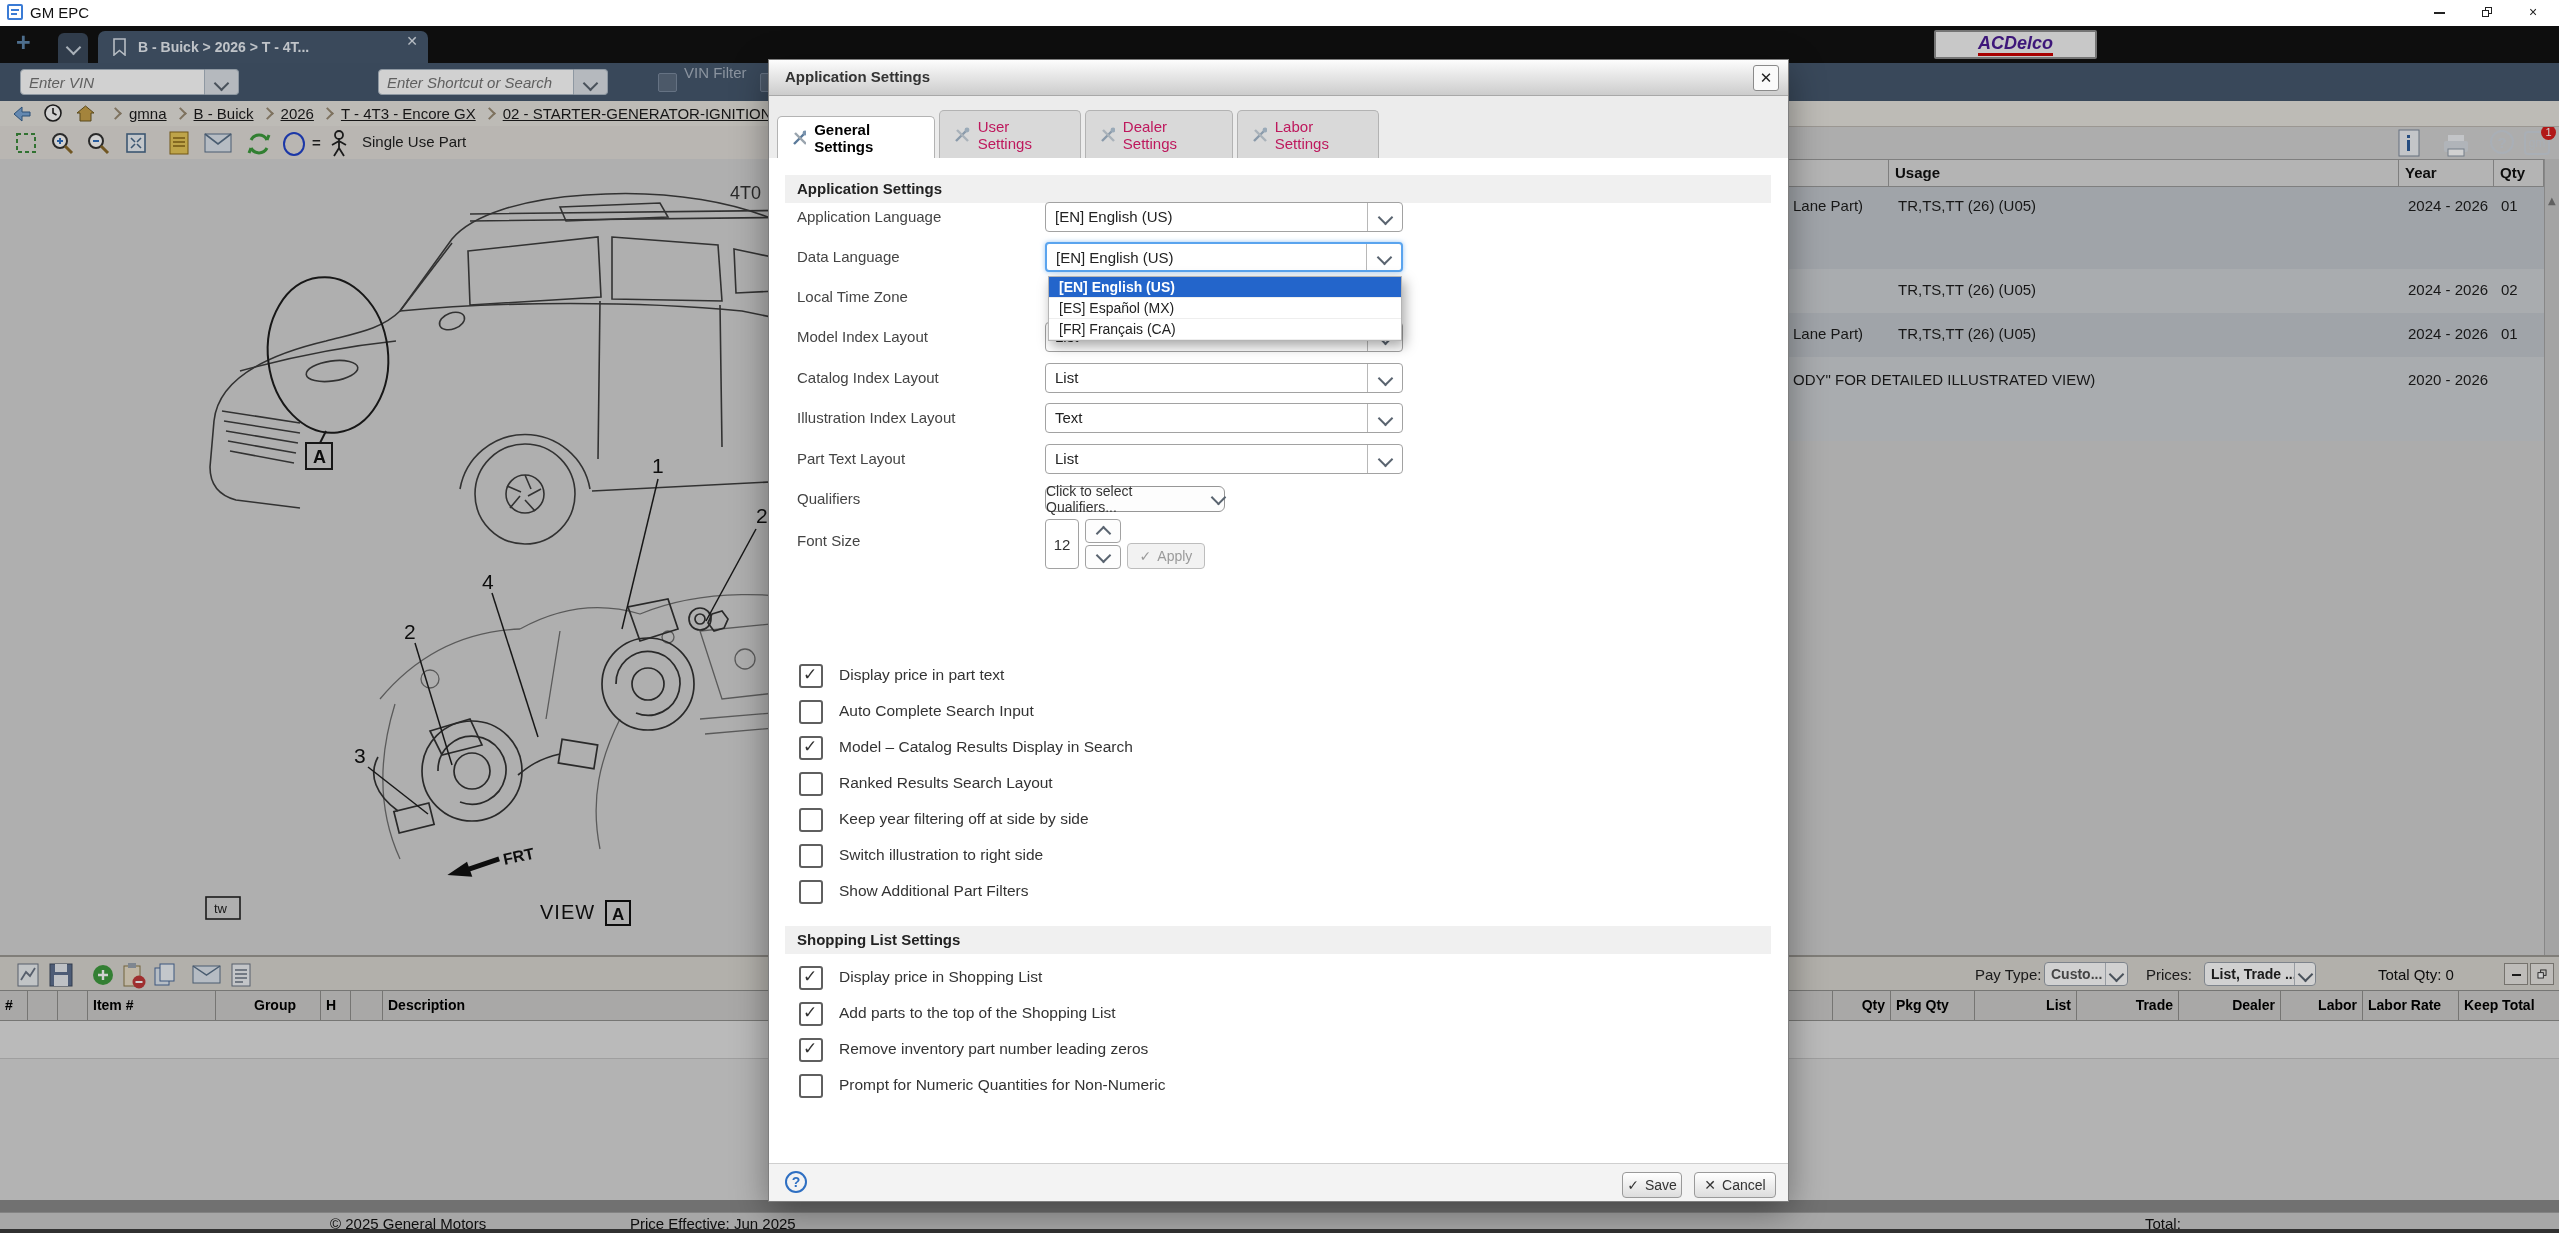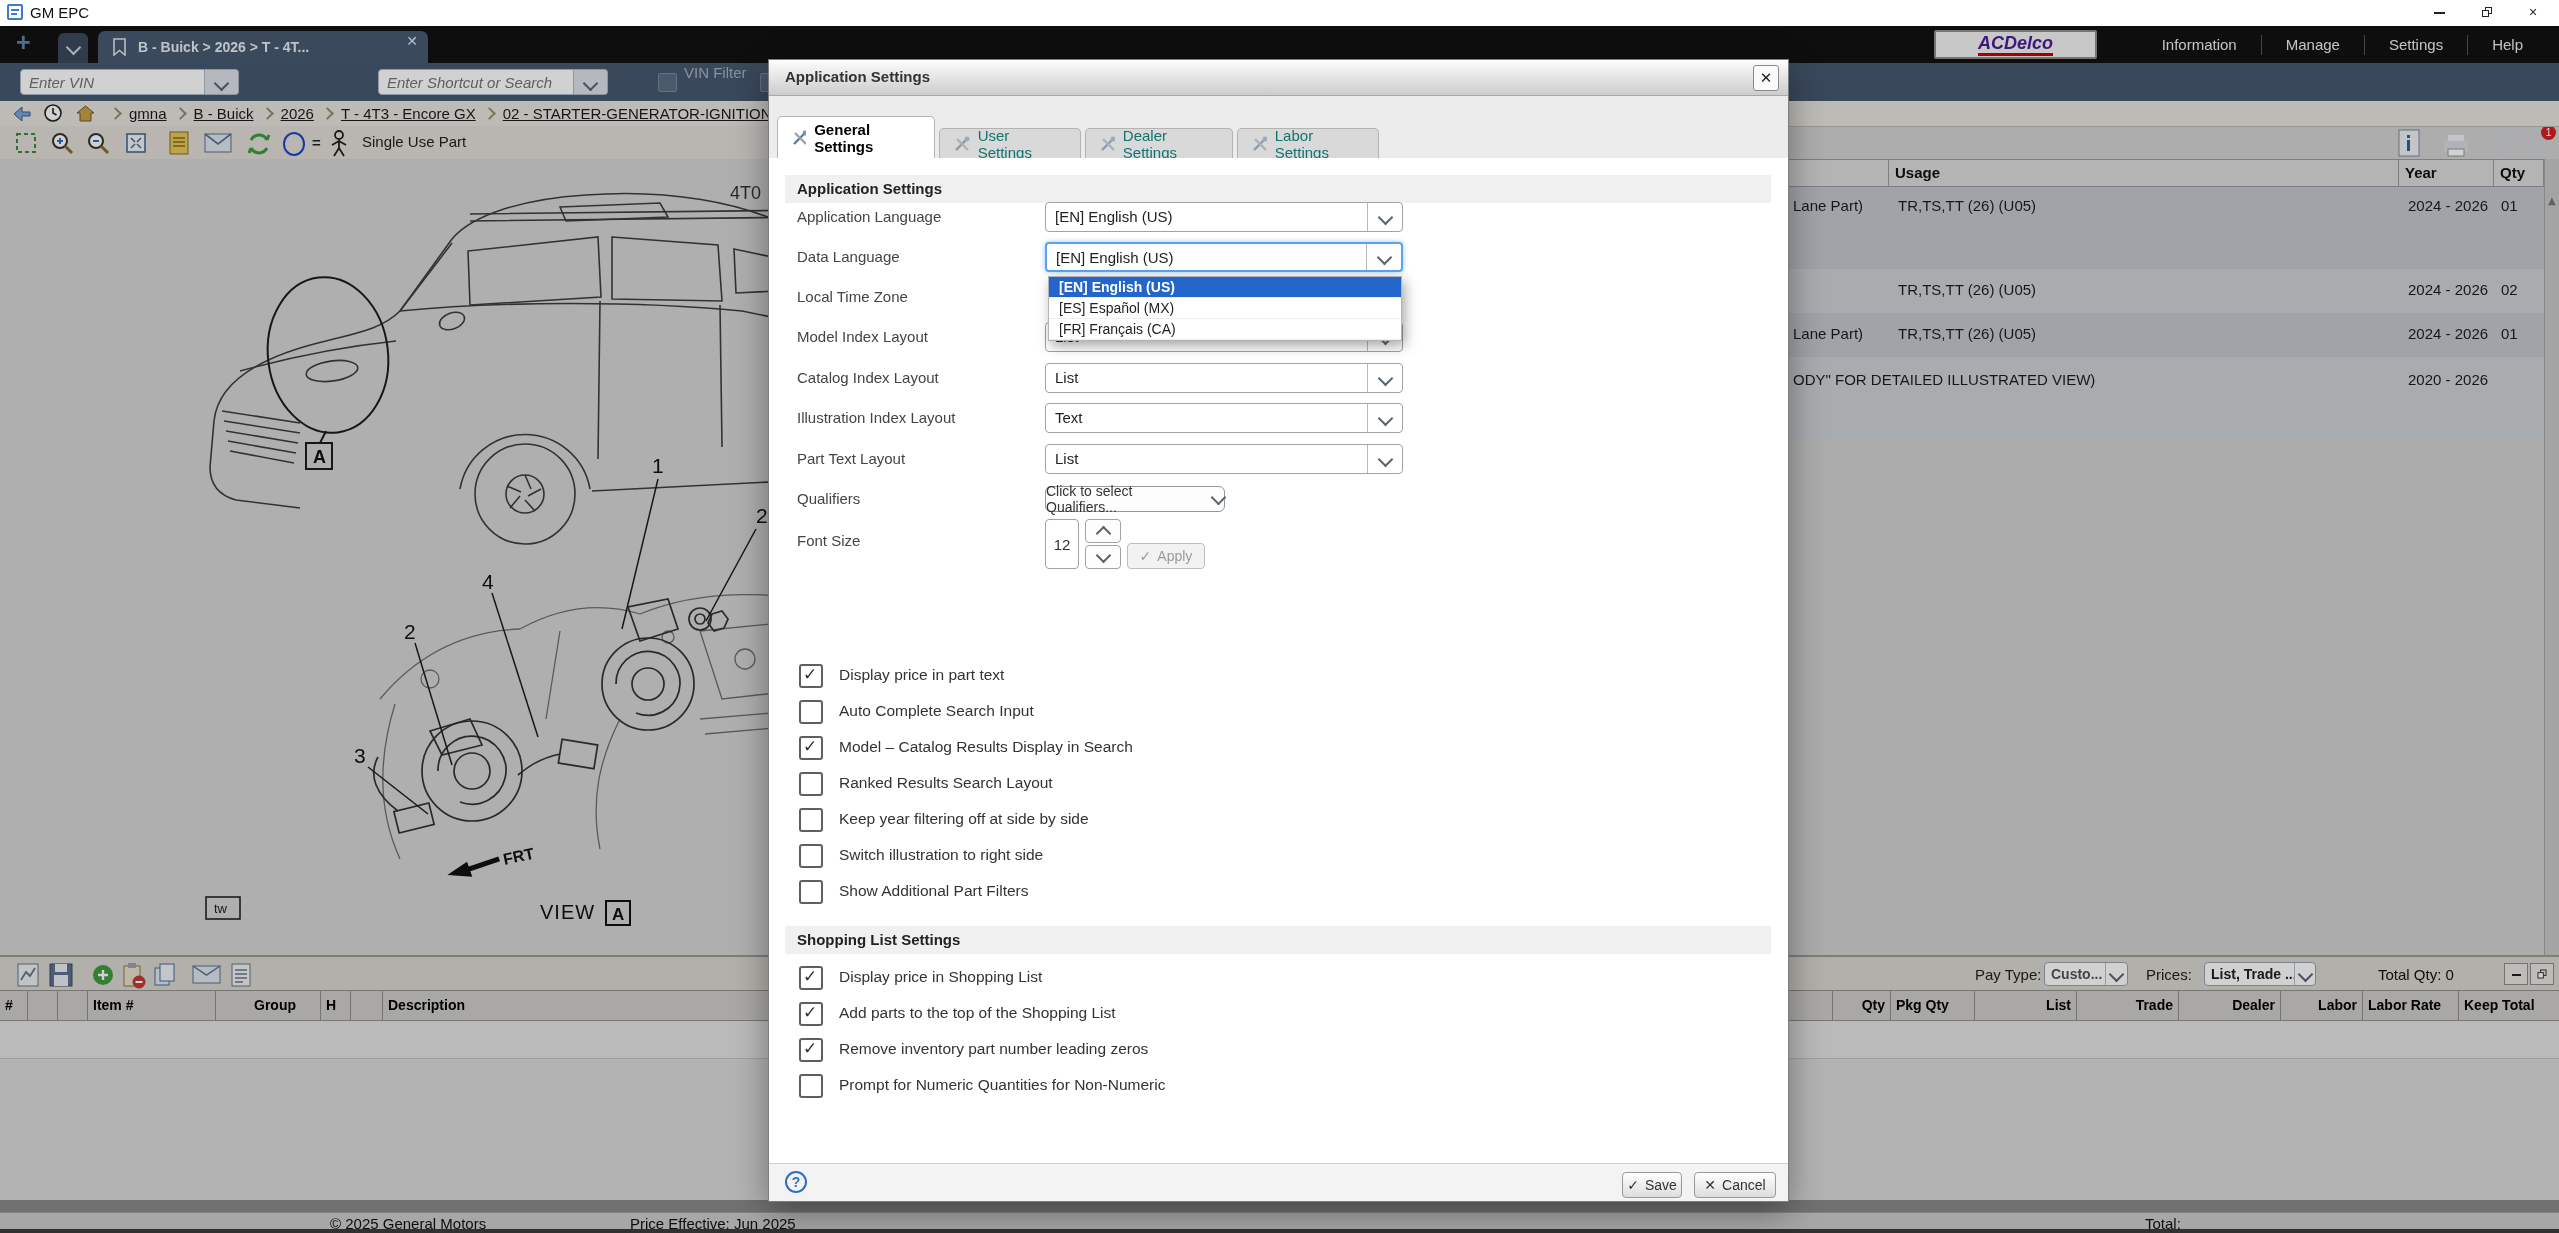--- a/index.html
+++ b/index.html
@@ -78,21 +78,21 @@
   .statusbar span{position:absolute;top:2px;font-size:15px;color:#101010;}
   .bottomedge{left:0;top:1229px;width:2559px;height:4px;background:#3c3c3c;}
   
   .overlay{left:0;top:26px;width:2559px;height:1207px;background:rgba(0,0,0,0.18);z-index:40;}
   
   .modal{left:769px;top:60px;width:1019px;height:1141px;background:#fff;z-index:100;box-shadow:0 0 0 1px #7e7e7e,0 10px 34px rgba(0,0,0,.4);}
   .mhead{position:absolute;left:0;top:0;width:1019px;height:36px;background:linear-gradient(#fdfdfd,#cccccc);border-bottom:1px solid #a8a8a8;box-sizing:border-box;}
   .mhead .t{position:absolute;left:16px;top:8px;font-size:15px;font-weight:bold;color:#333;}
   .mclose{position:absolute;right:9px;top:5px;width:26px;height:26px;background:#fafafa;border:1px solid #8a8a8a;border-radius:3px;text-align:center;line-height:24px;font-size:15px;color:#222;box-sizing:border-box;}
   .mtabstrip{position:absolute;left:0;top:36px;width:1019px;height:62px;background:#ececec;}
-  .mtab{position:absolute;bottom:0;height:30px;background:#d9d9d9;border:1px solid #b3b3b3;border-bottom:none;border-radius:5px 5px 0 0;box-sizing:border-box;color:#0f766e;font-size:15px;display:flex;align-items:center;padding:0 14px;gap:8px;}
+  .mtab{position:absolute;bottom:0;height:48px;background:#d9d9d9;border:1px solid #b3b3b3;border-bottom:none;border-radius:5px 5px 0 0;box-sizing:border-box;color:#be185d;font-size:15px;display:flex;align-items:center;padding:0 14px;gap:8px;}
   .mtab.active{height:42px;background:#fff;color:#000;font-weight:bold;z-index:2;}
   .mbody{position:absolute;left:0;top:98px;width:1019px;height:1005px;background:#fff;}
   .msection{position:absolute;left:16px;width:986px;height:28px;background:#f0f0f0;font-size:15px;font-weight:bold;color:#222;line-height:28px;padding-left:12px;box-sizing:border-box;}
   .flabel{position:absolute;left:28px;font-size:15px;color:#444;line-height:30px;white-space:nowrap;}
   .fsel{position:absolute;left:276px;width:358px;height:30px;border:1px solid #a2a2a2;border-radius:4px;box-sizing:border-box;background:#fff;display:flex;}
   .fsel .v{flex:1;font-size:15px;color:#222;line-height:28px;padding-left:9px;white-space:nowrap;overflow:hidden;}
   .fsel .b{width:34px;border-left:1px solid #b8b8b8;display:flex;align-items:center;justify-content:center;}
   .fsel.focus{border:2px solid #5aa4ee;box-shadow:0 0 5px rgba(90,164,238,.6);}
   .ddlist{position:absolute;left:279px;width:352px;background:#fff;border:1px solid #b5b5b5;box-shadow:3px 5px 12px rgba(0,0,0,.35);z-index:10;}
   .ddlist .it{height:20px;line-height:20px;font-size:14px;color:#222;padding-left:10px;border-bottom:1px solid #eee;white-space:nowrap;}
@@ -131,26 +131,20 @@
     <div class="plusbtn">+</div>
     <div class="tabchev"><span class="caret"></span></div>
     <div class="tab">
       <svg width="15" height="18" style="position:absolute;left:14px;top:7px;">
           <path d="M2 1 h11 v16 l-5.5 -4.5 l-5.5 4.5 z" fill="none" stroke="#dfe6ee" stroke-width="1.6"></path>
         </svg>
       <span class="lbl">B - Buick &gt; 2026 &gt; T - 4T...</span>
       <span class="x">✕</span>
     </div>
     <div class="acdelco"><span>ACDelco</span></div>
-    <div class="topnav">
-      <a href="#">Information</a>
-      <a href="#">Manage</a>
-      <a href="#">Settings</a>
-      <a href="#">Help</a>
-    </div>
   </div>
 
   <div class="abs toolbar">
     <input class="tb-input" style="left: 20px; width: 185px;" placeholder="Enter VIN">
     <div class="tb-chev" style="left:205px;"><span class="caret"></span></div>
     <svg class="abs" style="left:248px;top:68px;" width="32" height="27">
         <rect x="2" y="9" width="20" height="10" rx="2" fill="#3f9641"></rect>
         <path d="M5 9 l3 -5 h9 l3 5" fill="#58b35a"></path>
         <circle cx="8" cy="21" r="3.4" fill="#1d3a1d"></circle>
         <circle cx="18" cy="21" r="3.4" fill="#1d3a1d"></circle>

